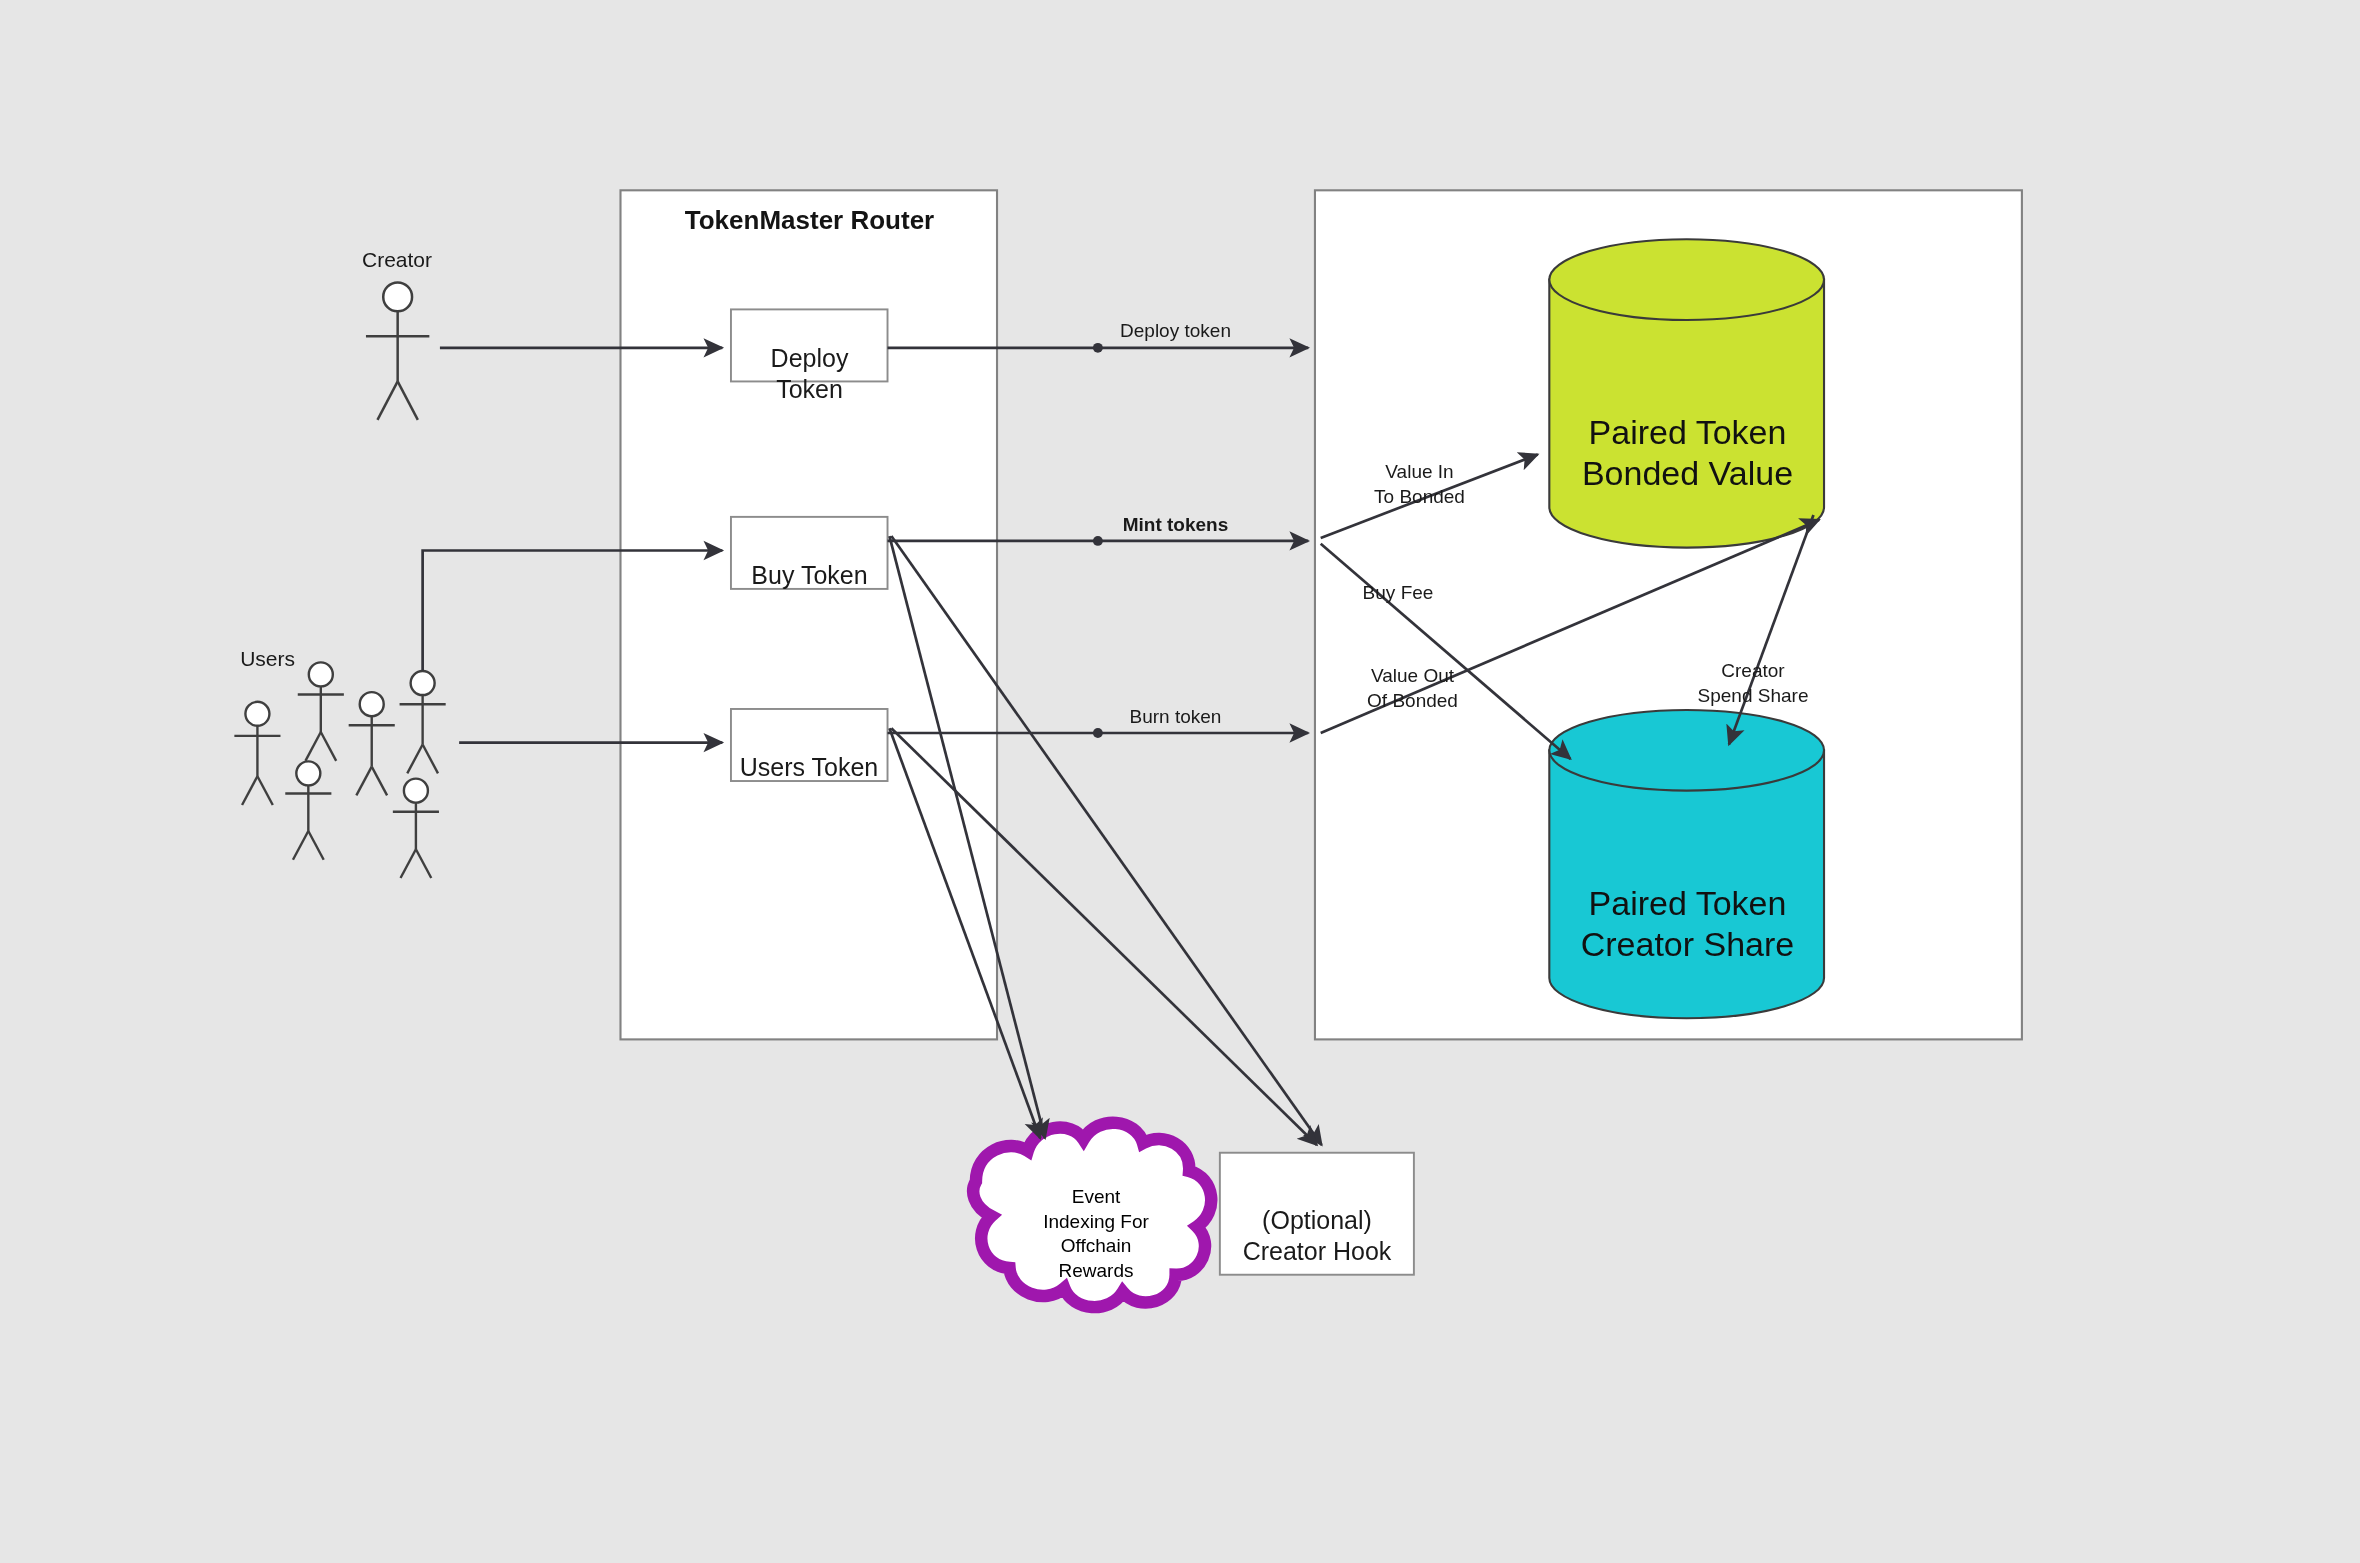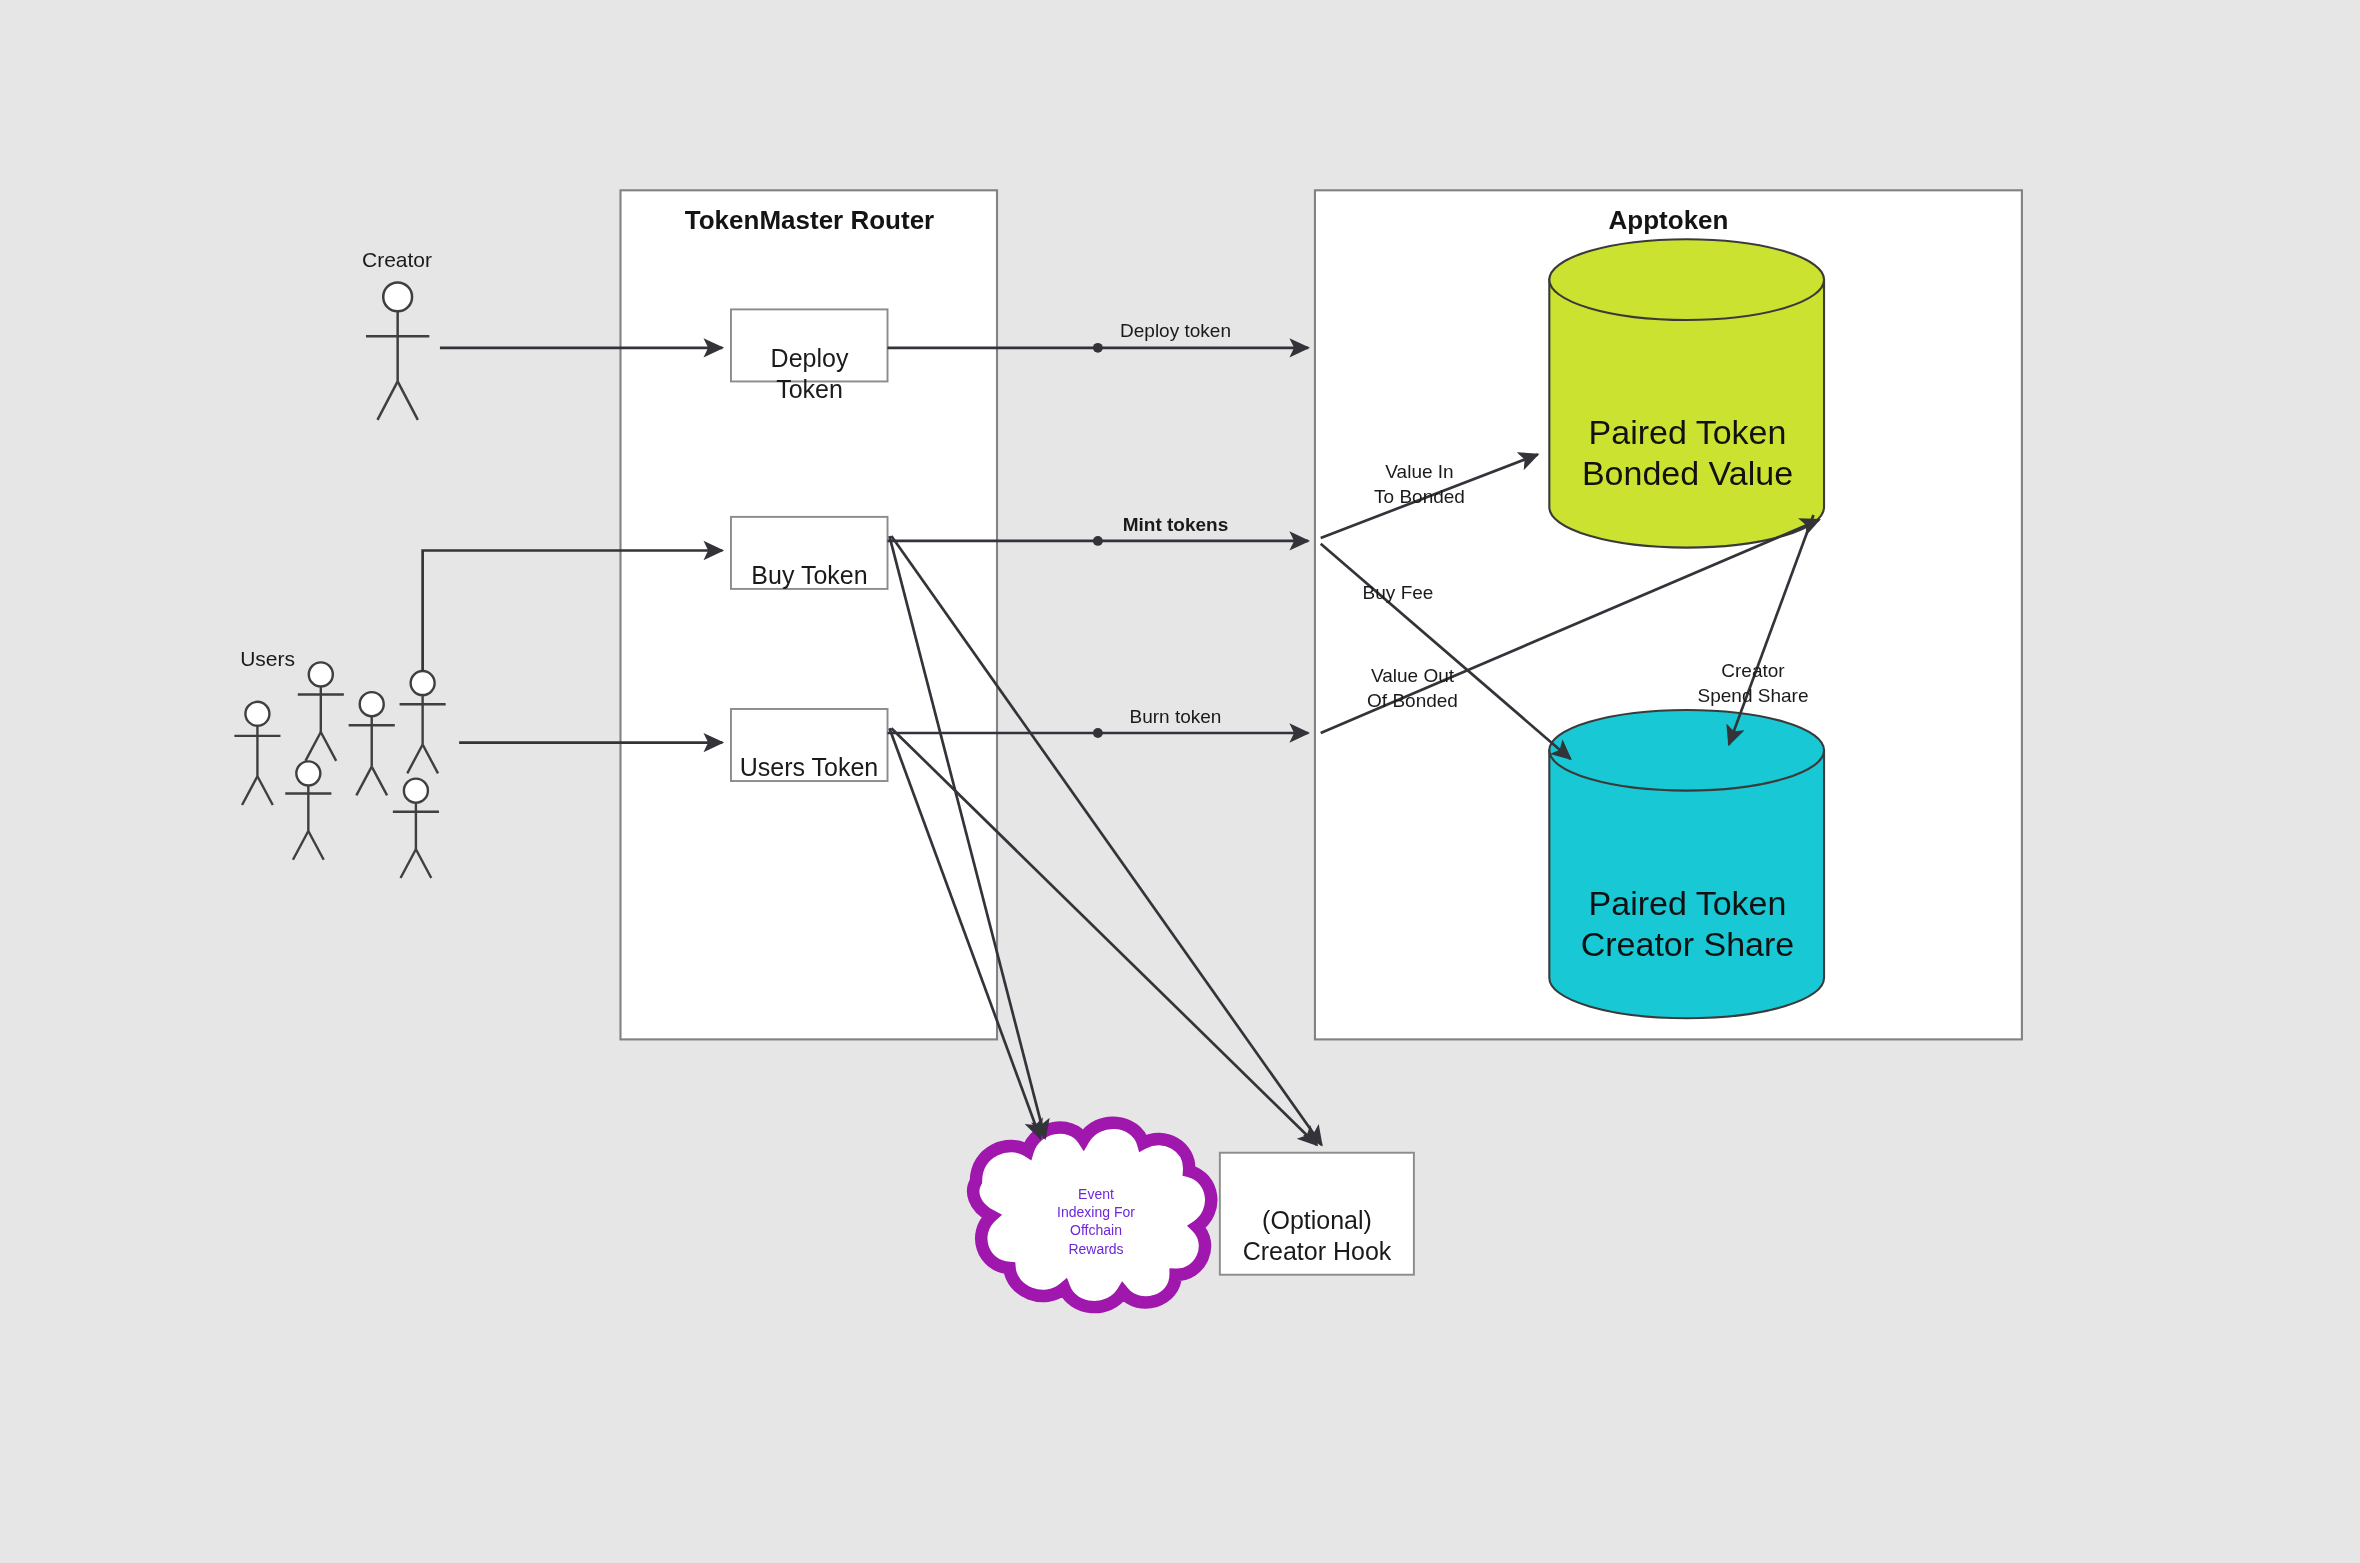--- a/index.html
+++ b/index.html
@@ -59,22 +59,22 @@
     white-space: pre-line;
     pointer-events: none;
   }
   .actor-text {
     position: absolute;
     text-align: center;
     font-size: 21px;
     color: #1a1a1a;
   }
   .cloud-text {
-    font-size: 14px;
-    color: #6d28d9;
+    font-size: 19px;
+    color: #000000;
     line-height: 1.30;
   }
 </style>
 </head>
 <body>
 
 <div id="canvas">
 
   <svg class="svg-layer" viewBox="0 0 2457 1627">
     <defs>
@@ -220,21 +220,20 @@
       <line x1="928" y1="558" x2="1376" y2="1192" marker-end="url(#arrow)"></line>
 
       <line x1="926" y1="758" x2="1083" y2="1185" marker-end="url(#arrow)"></line>
 
       <line x1="928" y1="758" x2="1371" y2="1192" marker-end="url(#arrow)"></line>
     </g>
   </svg>
 
   <div class="container-title" style="left:621px; top:205px; width:377px;">TokenMaster Router</div>
 
-  <div class="container-title" style="left:1315px; top:205px; width:707px;">Apptoken</div>
 
   <div class="actor-text" style="left:330px; top:248px; width:134px;">Creator</div>
 
   <div class="actor-text" style="left:161px; top:647px; width:134px; text-align:right;">Users</div>
 
   <div class="node-label box-text" style="left:731px; top:323px; width:157px;">Deploy
 Token</div>
 
   <div class="node-label box-text" style="left:731px; top:540px; width:157px;">Buy Token</div>
 

